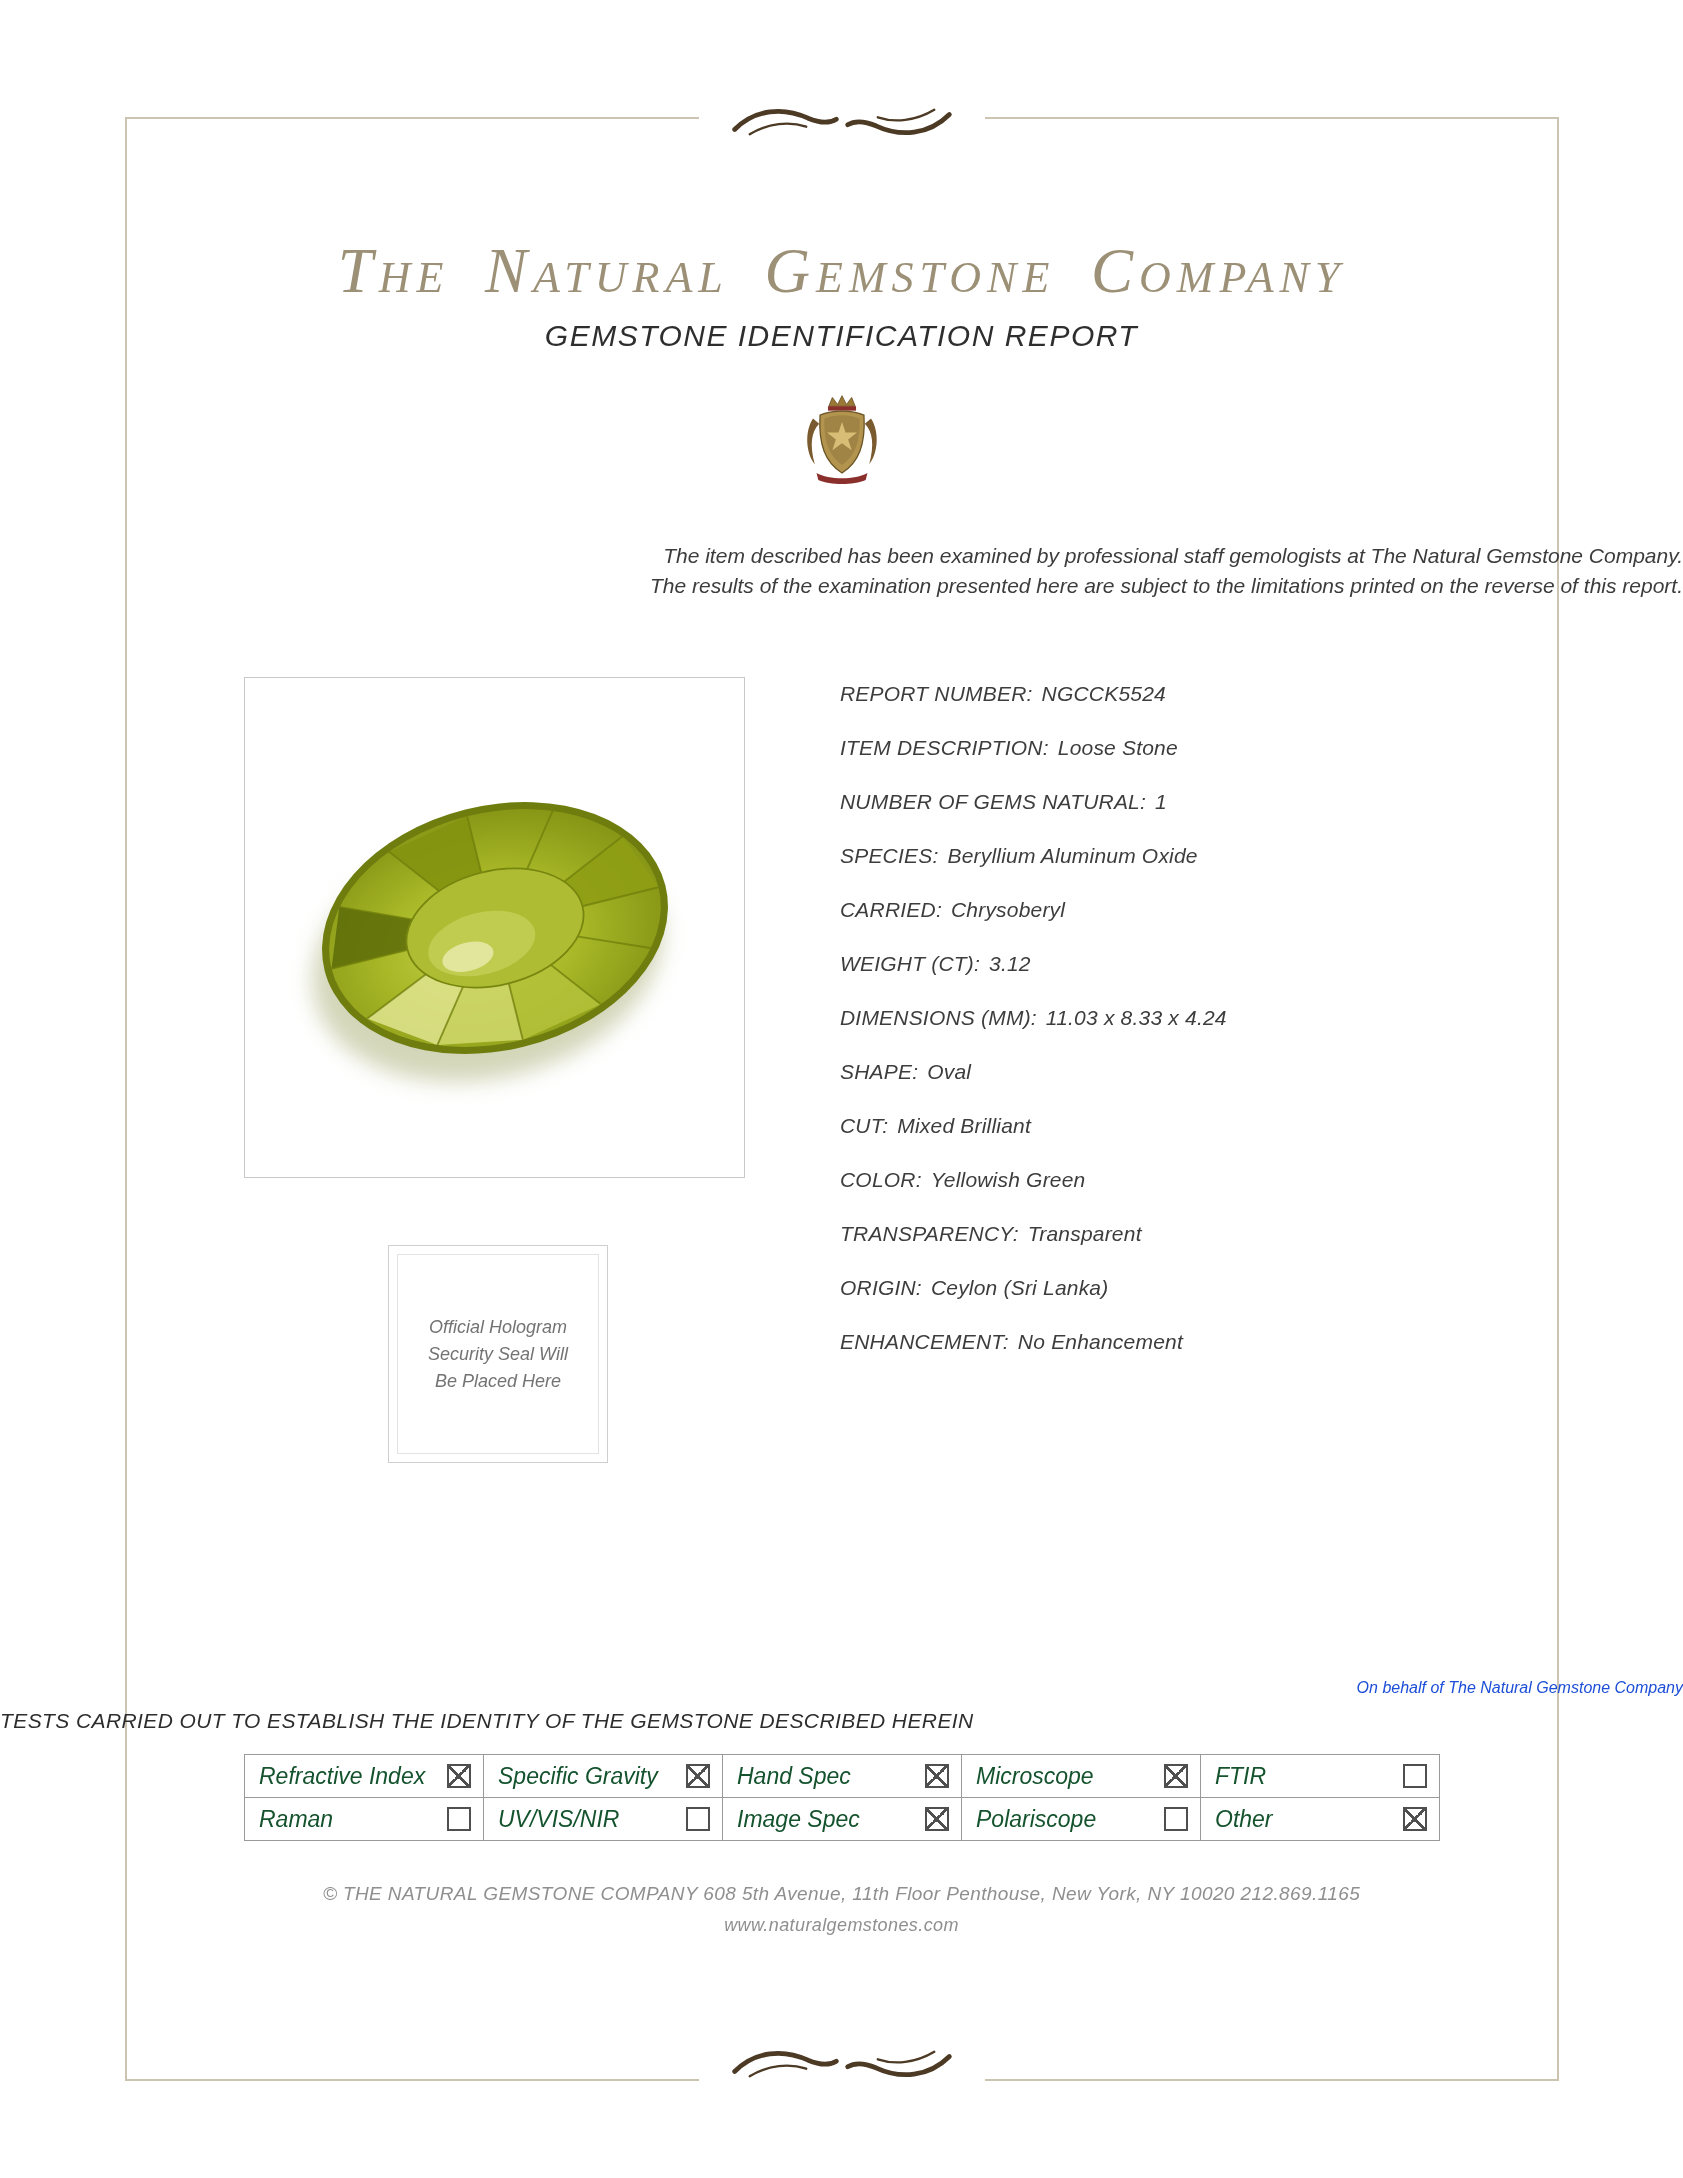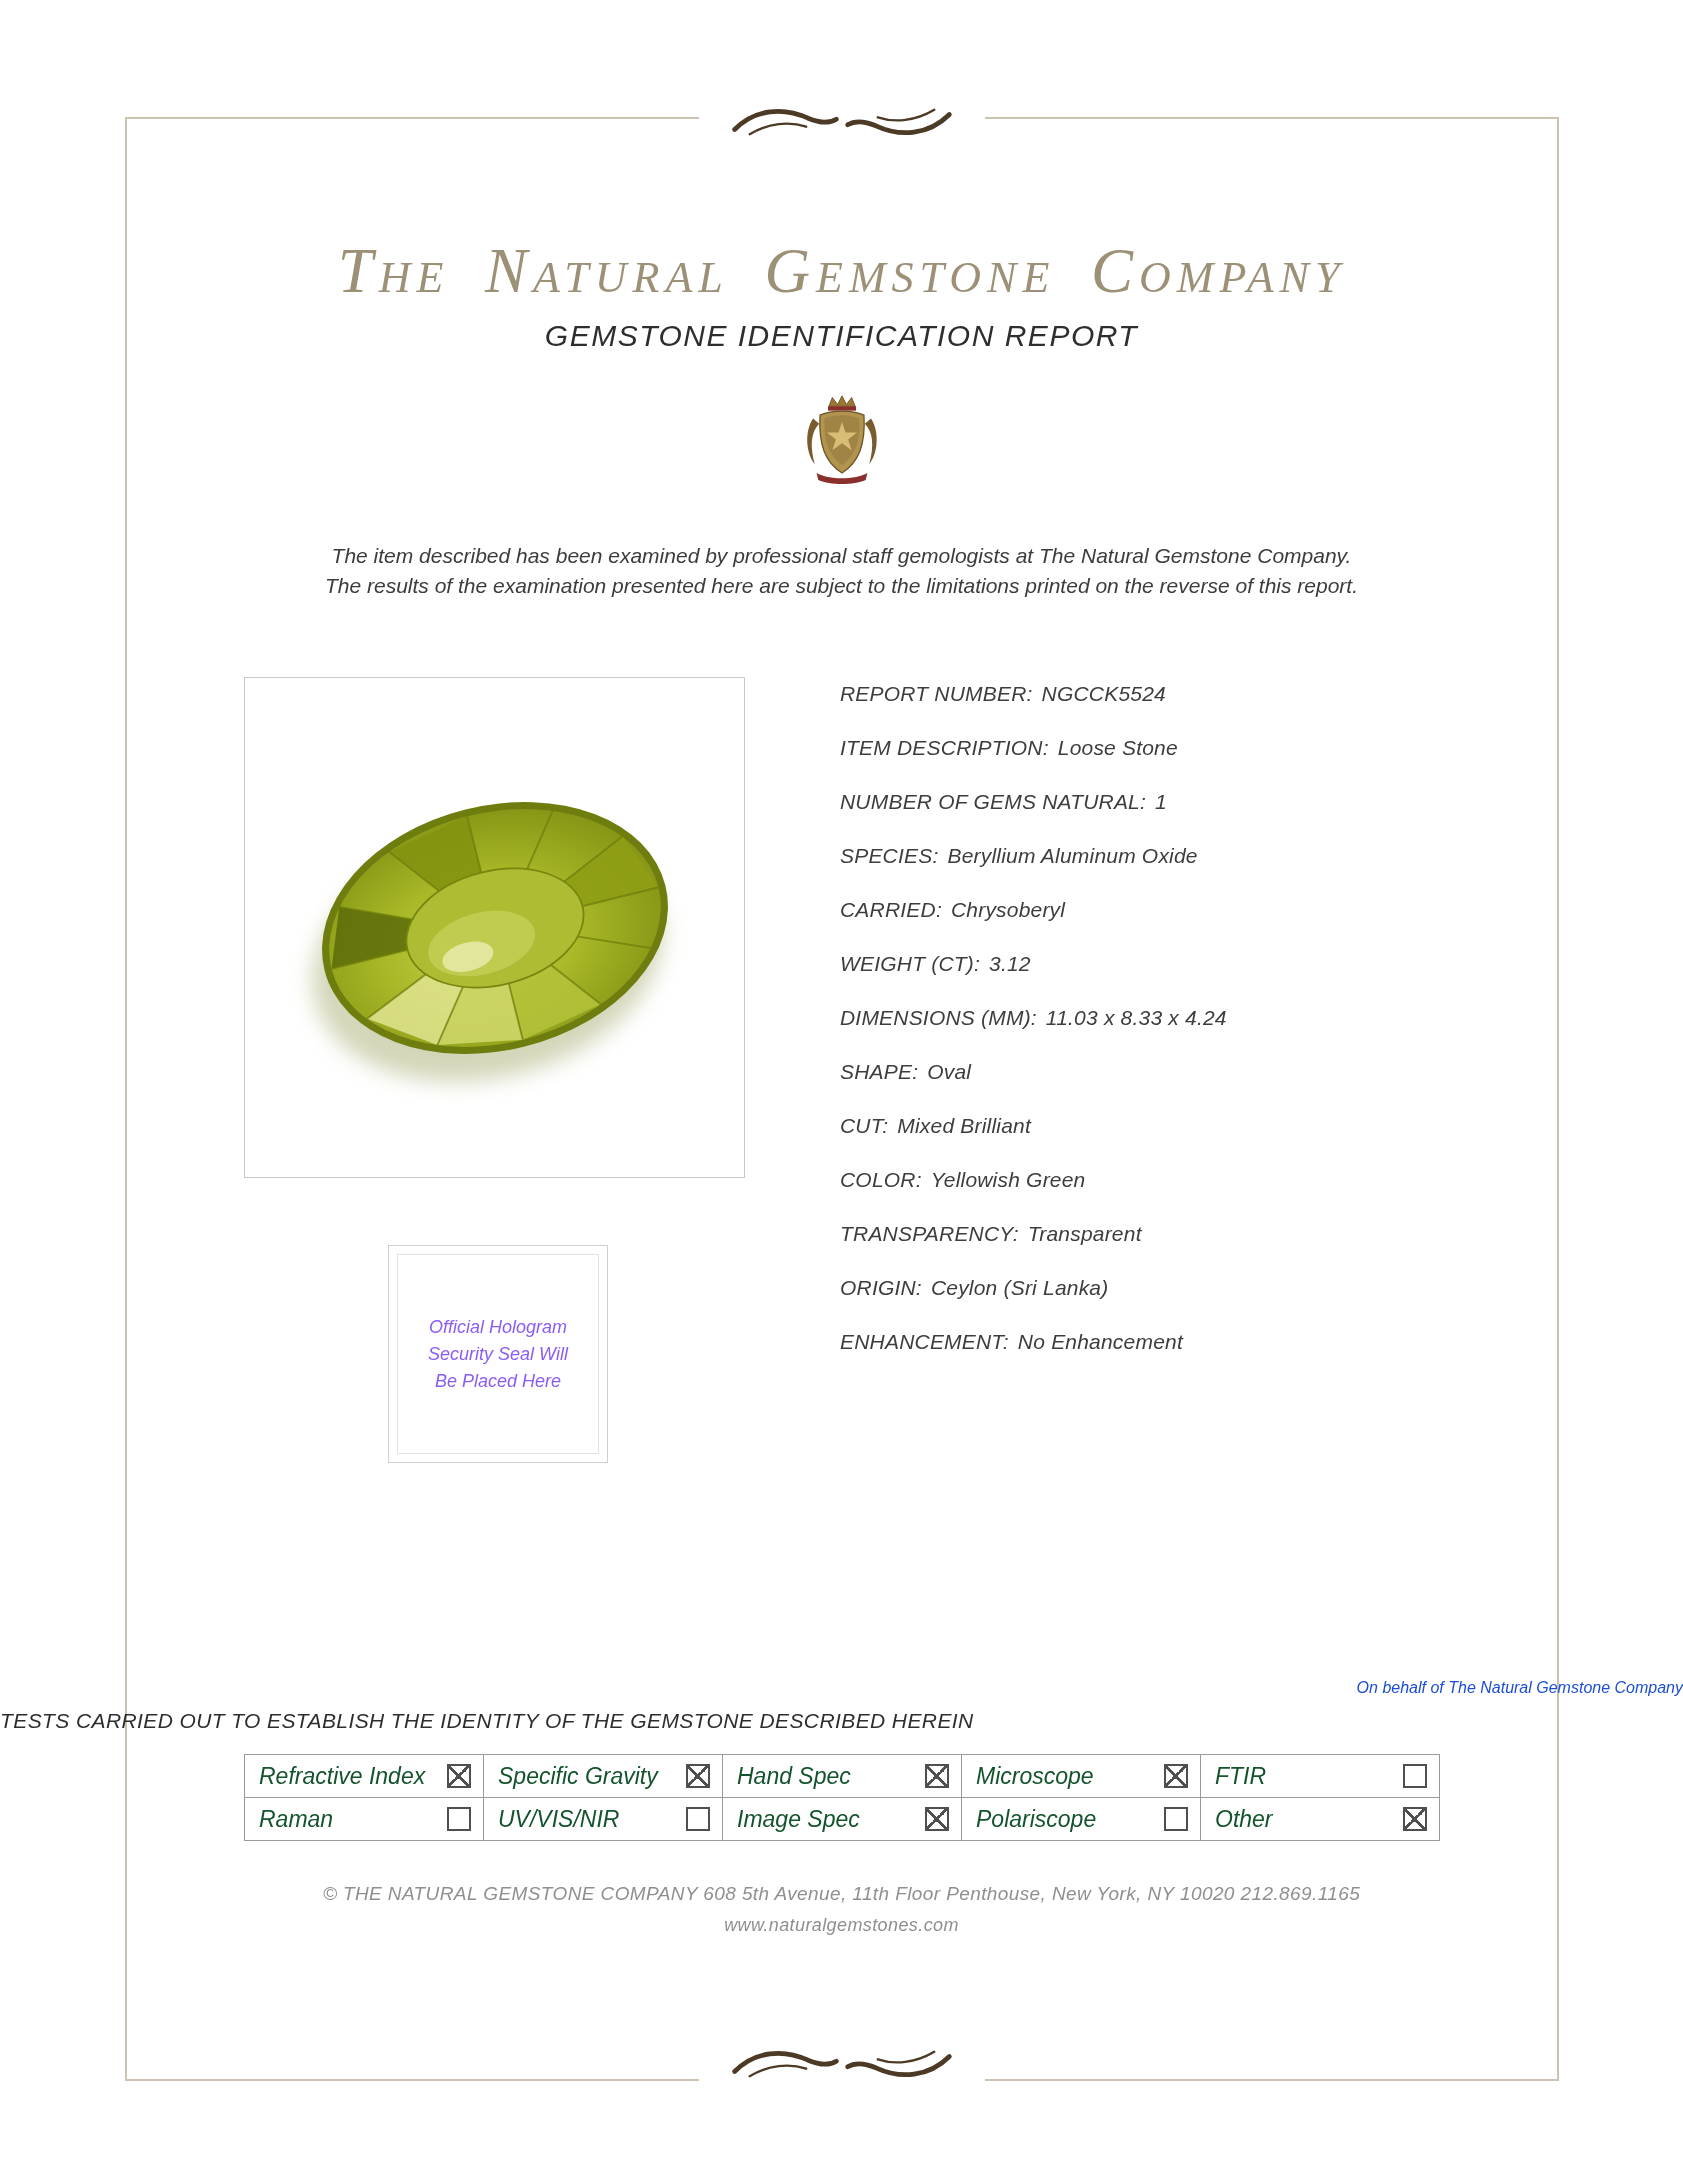--- a/index.html
+++ b/index.html
@@ -27,21 +27,21 @@
   .report-title {
     position:absolute; top:319px; left:0; width:100%;
     text-align:center; font-size:30px; letter-spacing:1.5px; color:#2e2e2e;
   }
   .crest {
     position:absolute; top:392px; left:50%; transform:translateX(-50%);
     line-height:0;
   }
   .disclaimer {
     position:absolute; top:541px; left:0; width:100%;
-    text-align:center; font-size:21px; line-height:1.45; color:#3c3c3c;
+    text-align:right; font-size:21px; line-height:1.45; color:#3c3c3c;
   }
 
   .photo-box {
     position:absolute; left:244px; top:677px; width:499px; height:499px;
     border:1px solid #c8c8c8; background:#ffffff;
     display:flex; align-items:center; justify-content:center;
   }
 
   .details {
     position:absolute; left:840px; top:683px; width:614px;
@@ -51,21 +51,21 @@
   .dvalue { margin-left:9px; }
 
   .hologram-box {
     position:absolute; left:388px; top:1245px; width:220px; height:218px;
     border:1px solid #cfcfcf; background:#ffffff; box-sizing:border-box;
     padding:8px;
   }
   .hologram-inner {
     width:100%; height:100%; border:1px solid #e3e3e3; box-sizing:border-box;
     display:flex; flex-direction:column; align-items:center; justify-content:center;
-    font-size:18px; line-height:1.5; color:#8b5cf6; text-align:center;
+    font-size:18px; line-height:1.5; color:#737373; text-align:center;
   }
 
   .on-behalf {
     position:absolute; top:1679px; left:0; width:100%;
     text-align:right; font-size:16px; color:#1d4ed8;
   }
   .tests-heading {
     position:absolute; top:1709px; left:0; width:100%;
     font-size:21px; letter-spacing:0.4px; color:#2d2d2d;
   }

